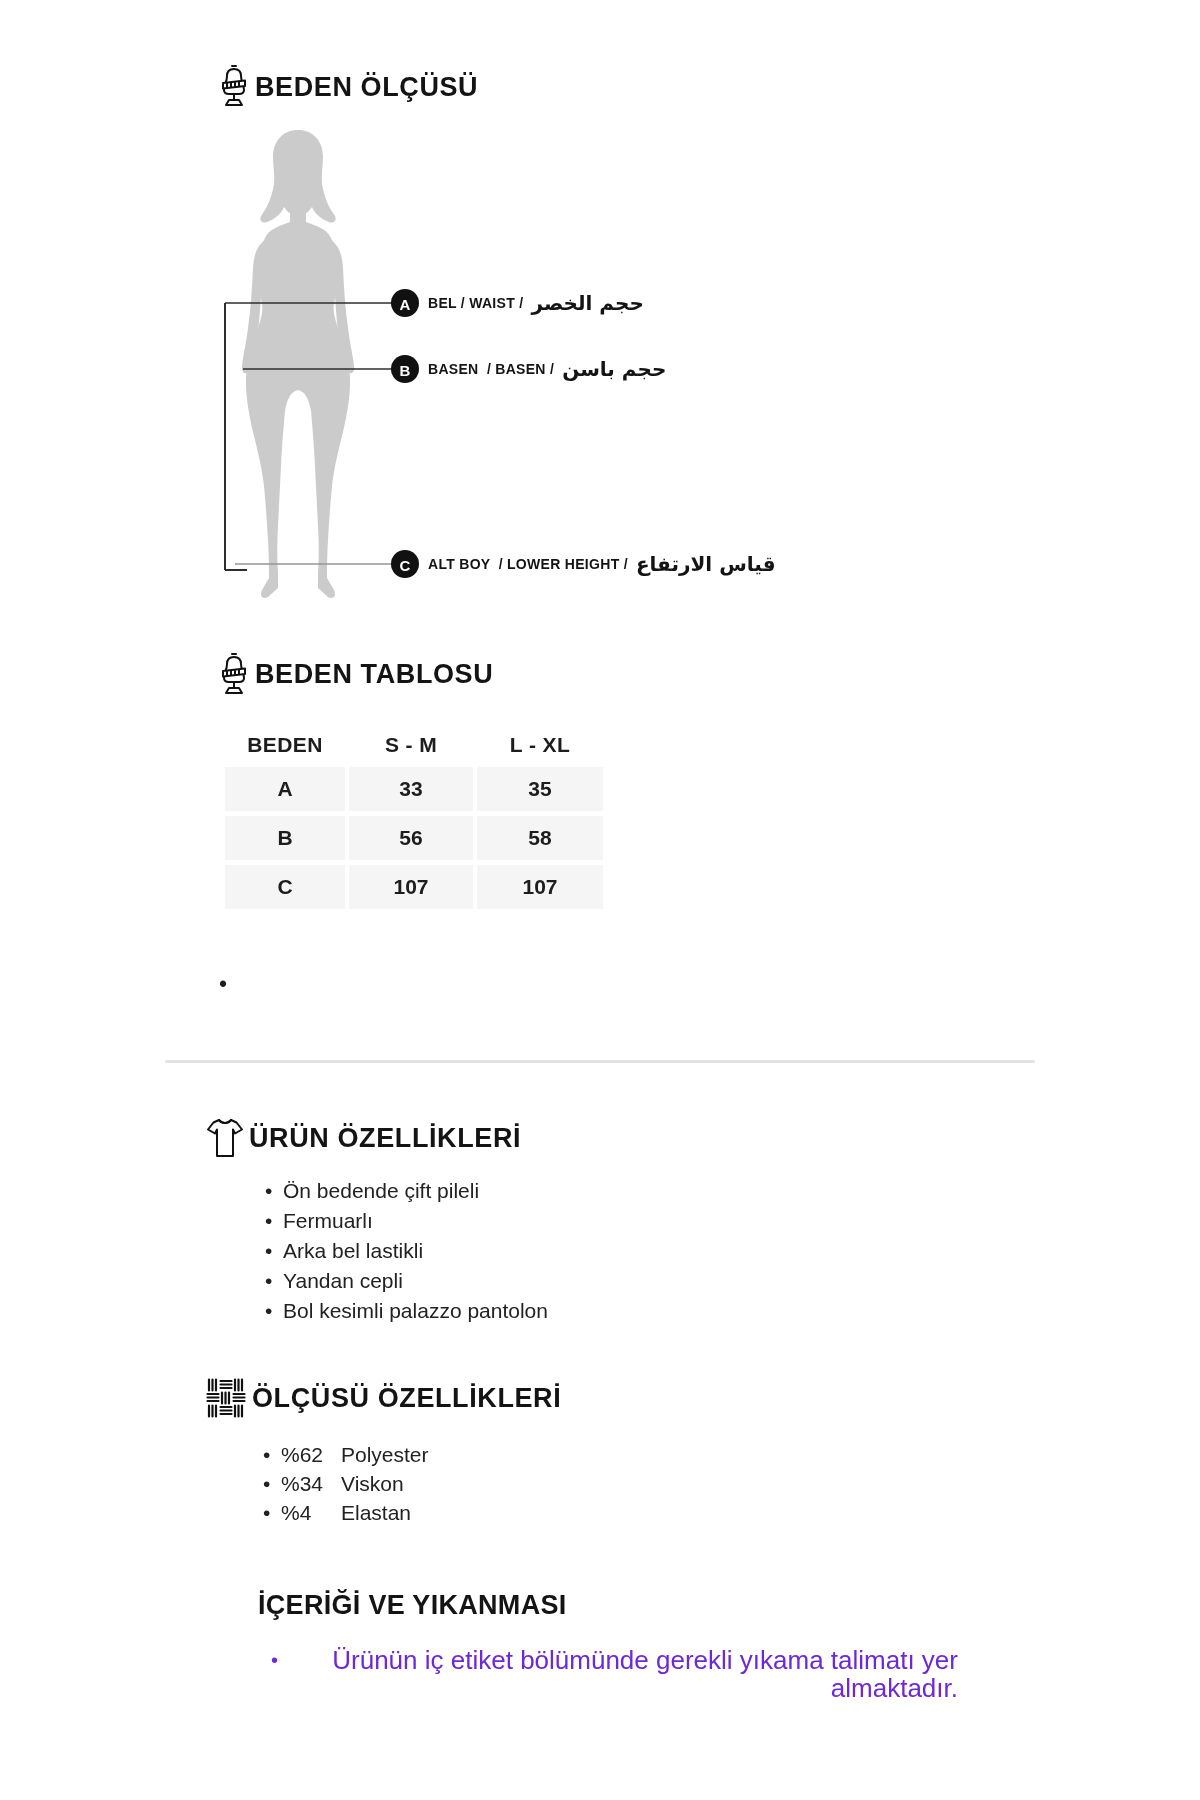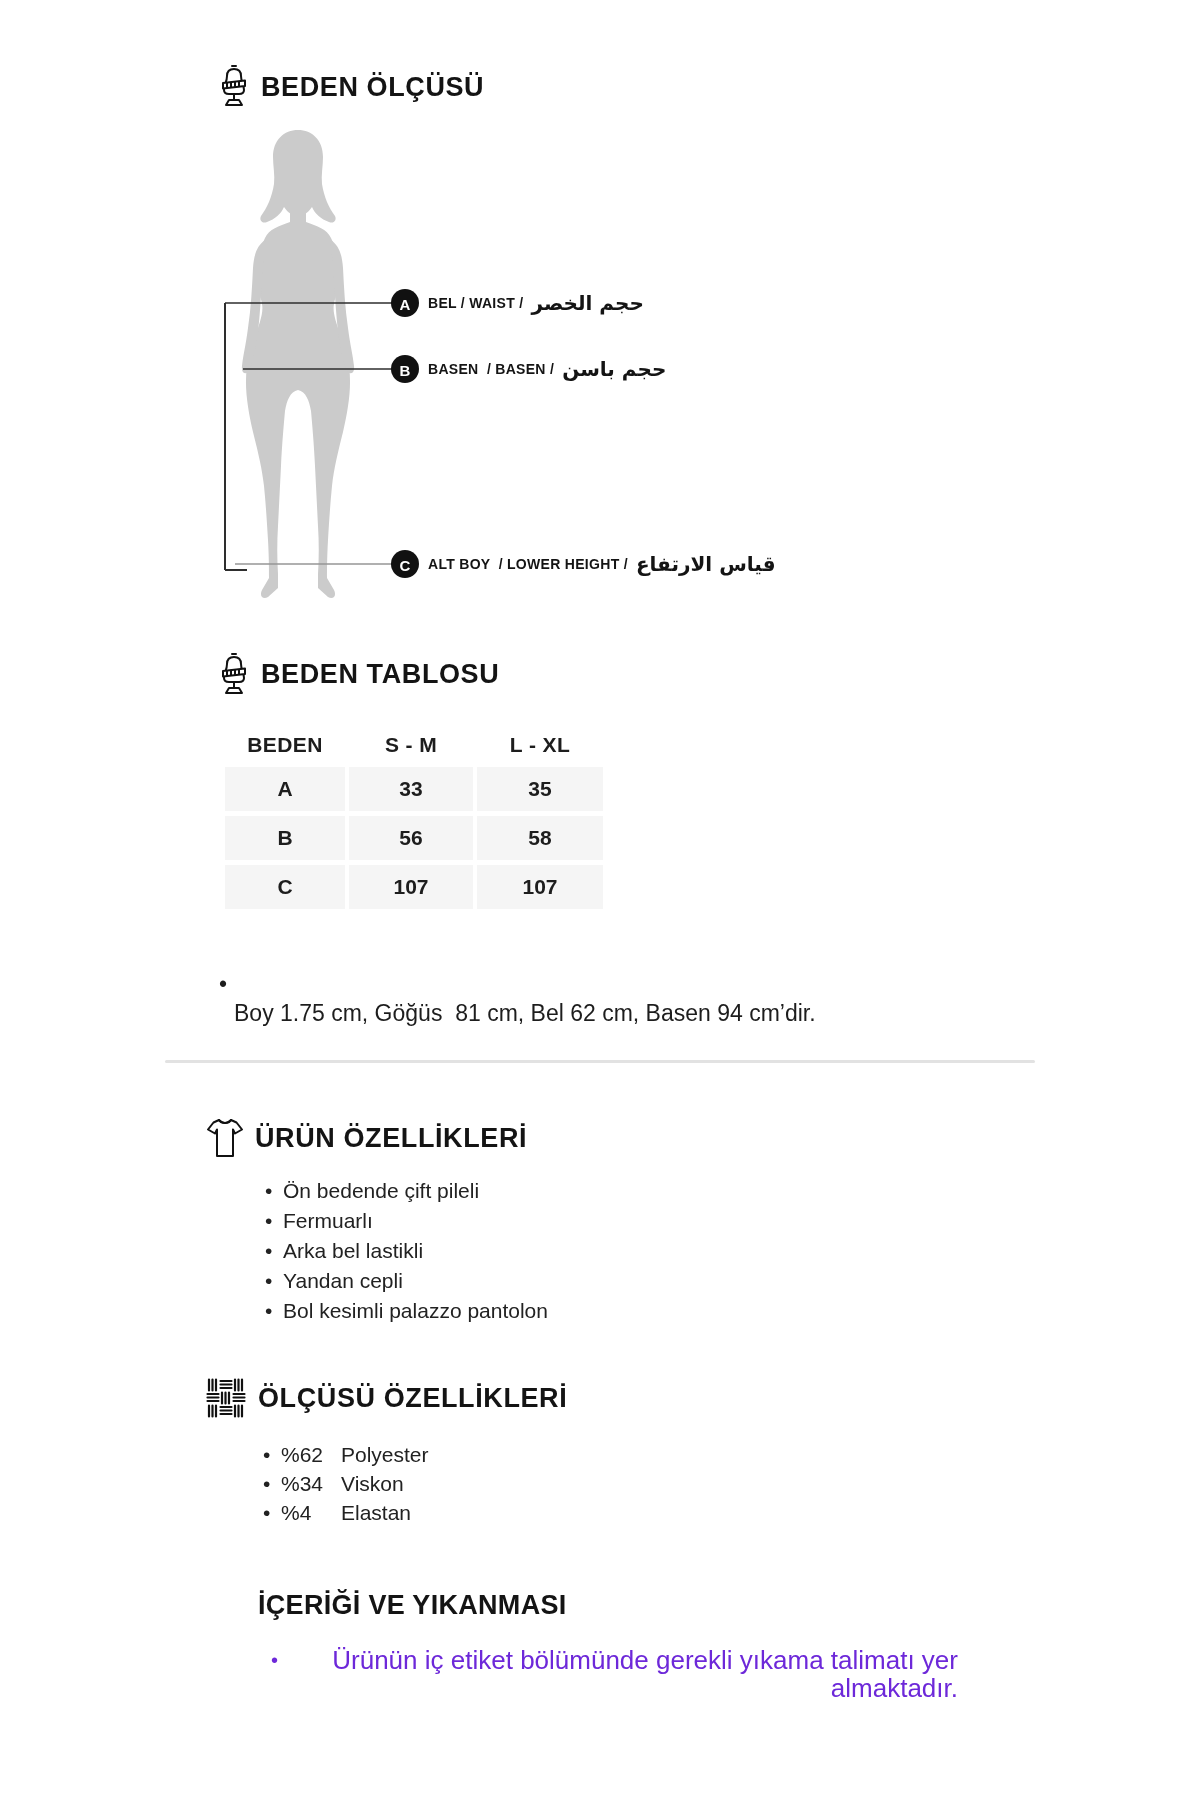--- a/index.html
+++ b/index.html
@@ -1,19 +1,19 @@
 <!DOCTYPE html>
 <html><head>
 <meta charset="utf-8">
 <style>
   html,body{margin:0;padding:0;background:#ffffff;}
   body{width:1200px;height:1800px;position:relative;font-family:"Liberation Sans","DejaVu Sans",sans-serif;color:#1b1b1b;}
   .abs{position:absolute;}
   
-  .sec-head{position:absolute;display:flex;align-items:center;gap:10px;}
+  .sec-head{position:absolute;display:flex;align-items:center;gap:4px;}
   .sec-head .ttl{font-size:27px;font-weight:700;letter-spacing:.6px;color:#141414;white-space:pre;}
   .sec-head svg{display:block;}
   
   .mlabel{position:absolute;height:28px;display:flex;align-items:center;white-space:pre;}
   .mlabel .lat{font-size:14px;font-weight:700;letter-spacing:.3px;color:#141414;}
   .mlabel .ar{font-size:20px;font-weight:700;color:#141414;margin-left:8px;font-family:"DejaVu Sans",sans-serif;}
   
   .sizetable{position:absolute;left:225px;top:728px;display:grid;grid-template-columns:120px 124px 126px;grid-template-rows:34px 44px 44px 44px;row-gap:5px;column-gap:4px;}
   .sizetable .cell{display:flex;align-items:center;justify-content:center;font-size:21px;font-weight:600;color:#1d1d1d;}
   .sizetable .hcell{background:transparent;font-weight:700;letter-spacing:.4px;}
@@ -137,23 +137,20 @@
   <div class="cell dcell">58</div>
 
   <div class="cell dcell">C</div>
   <div class="cell dcell">107</div>
   <div class="cell dcell">107</div>
 </div>
 
 <div class="model-info">
   <div class="row">
     <span class="blt"></span>
-  </div>
-  <div class="row" style="padding-left:15px;">
-    <span class="pre">Boy 1.75 cm, Göğüs  81 cm, Bel 62 cm, Basen 94 cm’dir.</span>
   </div>
 </div>
 
 <div class="divider"></div>
 
 <div class="sec-head" style="left:205px;top:1114px;height:48px;">
   <svg width="40" height="44" viewBox="0 0 40 44">
     <g fill="none" stroke="#111" stroke-width="2" stroke-linejoin="round" stroke-linecap="round">
       <path d="M14 4 C15.5 8 24.5 8 26 4 L31.5 6.5 L37 13.5 L30 17.5 L28 13.5 L28 40 L12 40 L12 13.5 L10 17.5 L3 13.5 L8.5 6.5 Z"></path>
       <path d="M14 4 Q20 10 26 4"></path>

